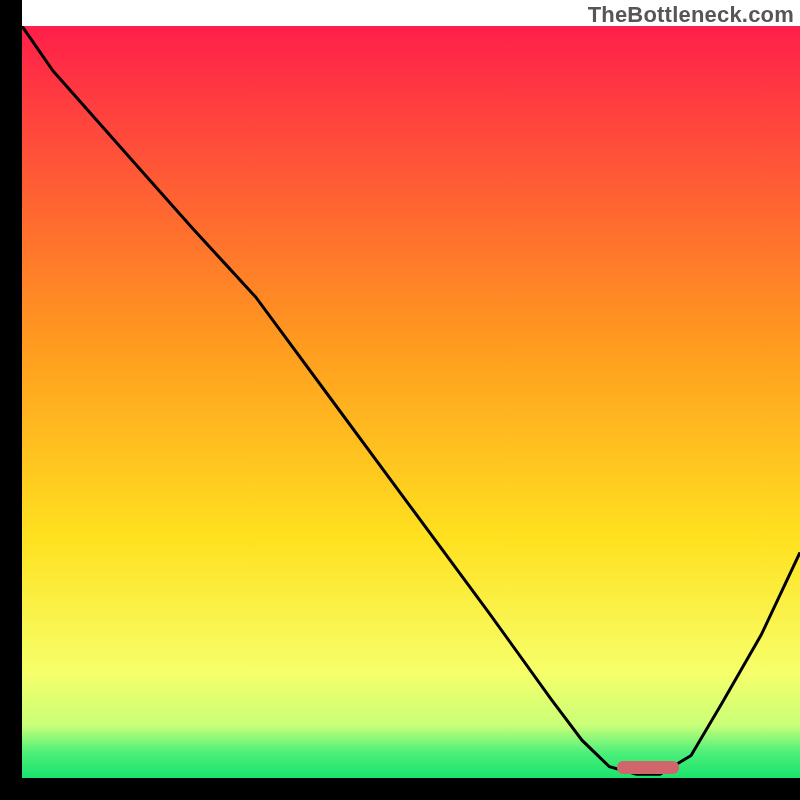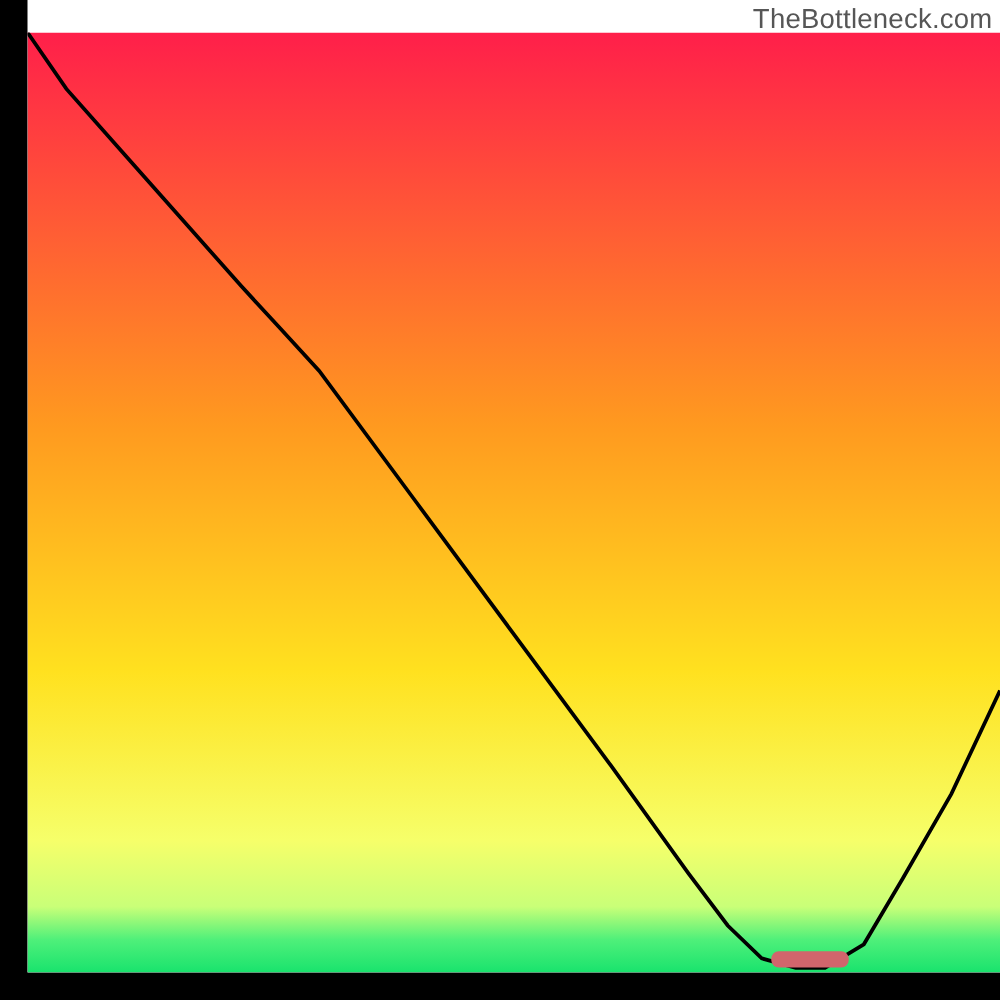--- a/index.html
+++ b/index.html
@@ -15,21 +15,21 @@
     position: relative;
     width: 800px;
     height: 800px;
     box-sizing: border-box;
   }
   .attribution {
     position: absolute;
     top: 2px;
     right: 6px;
     font-size: 22px;
-    font-weight: 400;
+    font-weight: 700;
     color: #565656;
     letter-spacing: 0.2px;
   }
   
   .axes {
     position: absolute;
     left: 0;
     top: 0;
     width: 800px;
     height: 800px;

